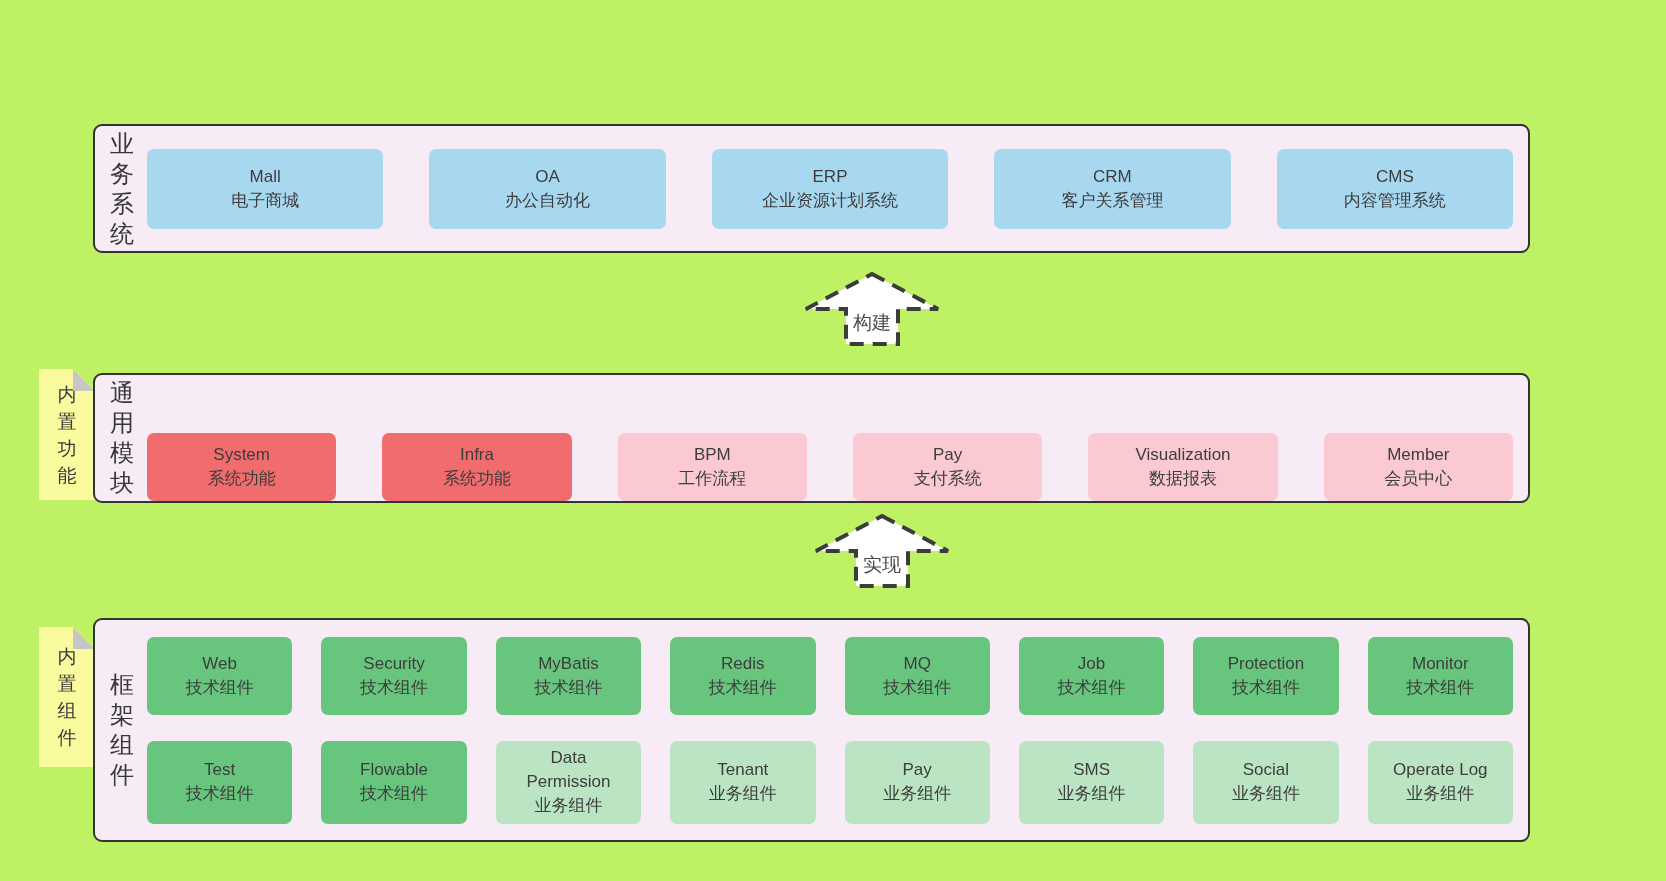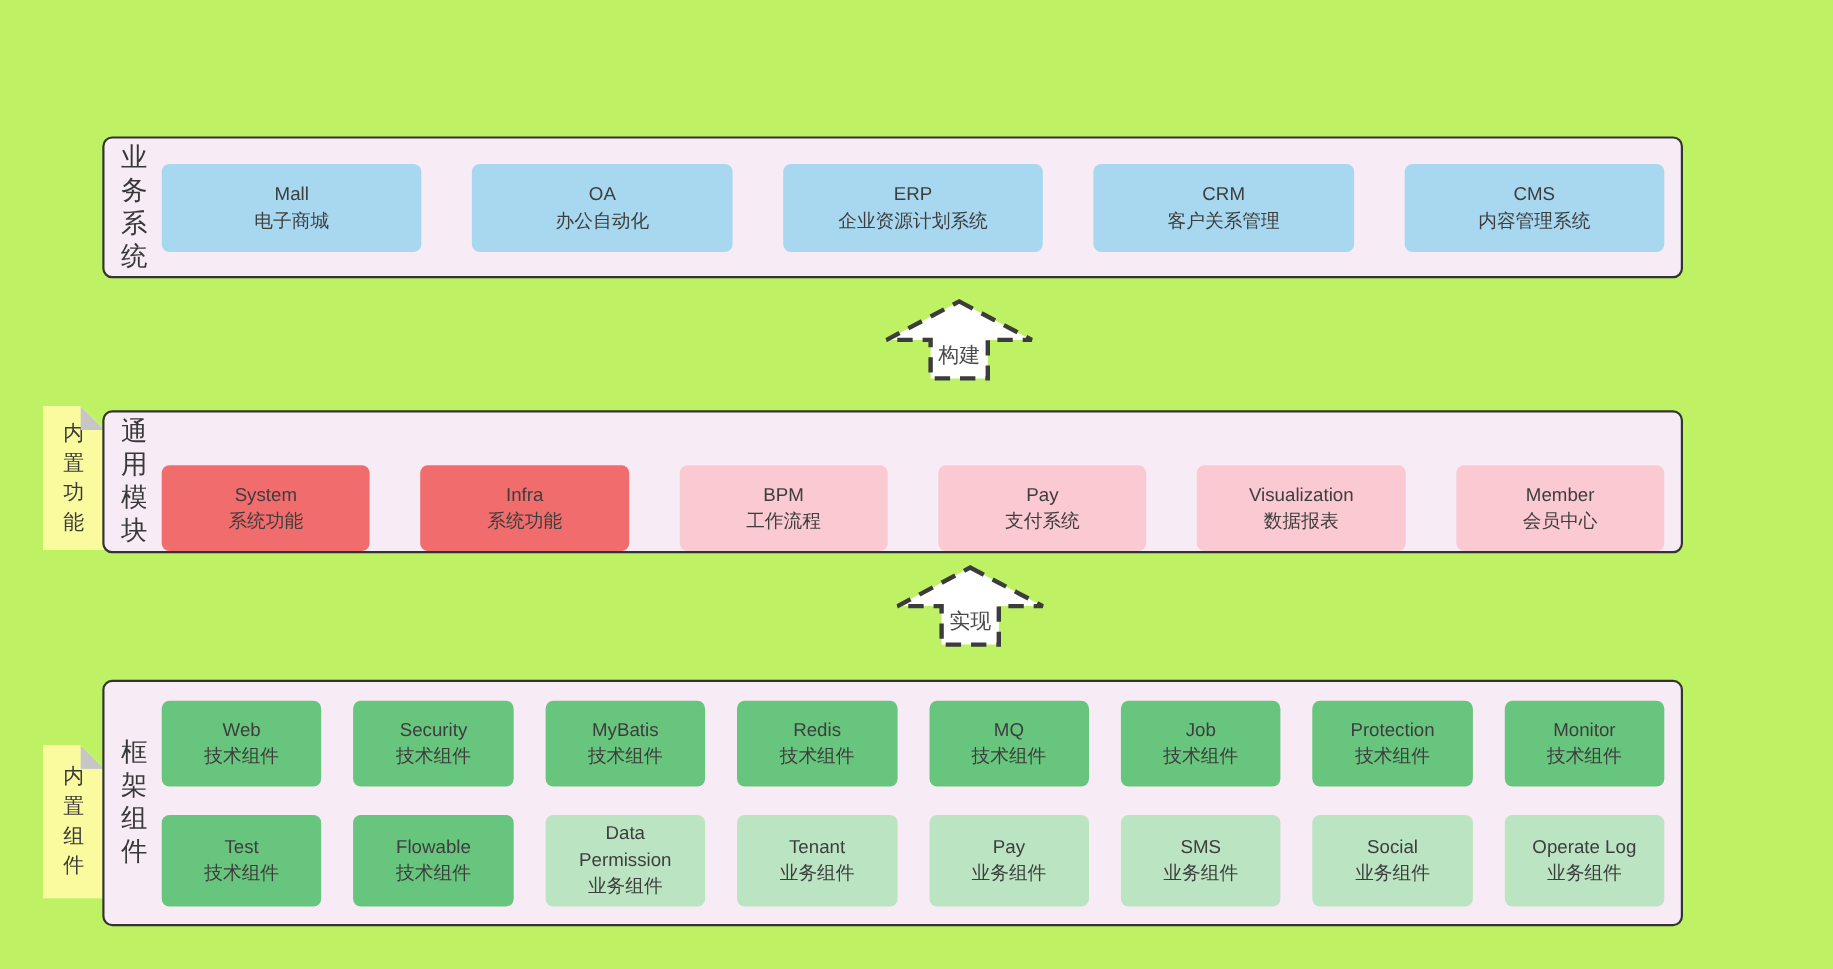--- a/index.html
+++ b/index.html
@@ -27,34 +27,34 @@
     flex:1; display:grid; grid-template-columns:repeat(8,1fr);
     grid-template-rows:78px 83px; column-gap:29px; row-gap:26px;
     align-content:center; padding:0 15px 0 2px;
   }
   .box {
     border-radius:7px; display:flex; flex-direction:column; align-items:center;
     justify-content:center; text-align:center; font-size:17px; line-height:24px;
     color:#3d3d3d; padding:0 8px;
   }
   .panel-body .box { flex:1; height:80px; }
-  #panel-modules .box { height:78px; }
+  #panel-modules .box { height:68px; }
   .grid-body .box { padding:0 14px; }
   .blue       { background:#a8d8f0; }
   .red        { background:#f16c6c; }
   .pink       { background:#fac9d1; }
   .green      { background:#68c57d; }
   .lightgreen { background:#bbe4c2; }
   .sticky {
     position:absolute; left:39px; width:56px; background:#fafa9e; z-index:0;
     display:flex; align-items:center; justify-content:center;
     clip-path:polygon(0 0, calc(100% - 22px) 0, 100% 22px, 100% 100%, 0 100%);
   }
   #sticky-modules    { top:369px; height:131px; }
-  #sticky-components { top:677px; height:140px; }
+  #sticky-components { top:627px; height:140px; }
   .sticky-fold {
     position:absolute; top:0; right:0; width:22px; height:22px;
     background:#c6c6c6; clip-path:polygon(0 0, 100% 100%, 0 100%);
   }
   .sticky-text {
     font-size:19px; line-height:27px; color:#3a3a3a; width:21px;
     word-break:break-all; text-align:center;
   }
   .arrow { position:absolute; z-index:2; }
   #arrow-build     { left:802px; top:270px; }

